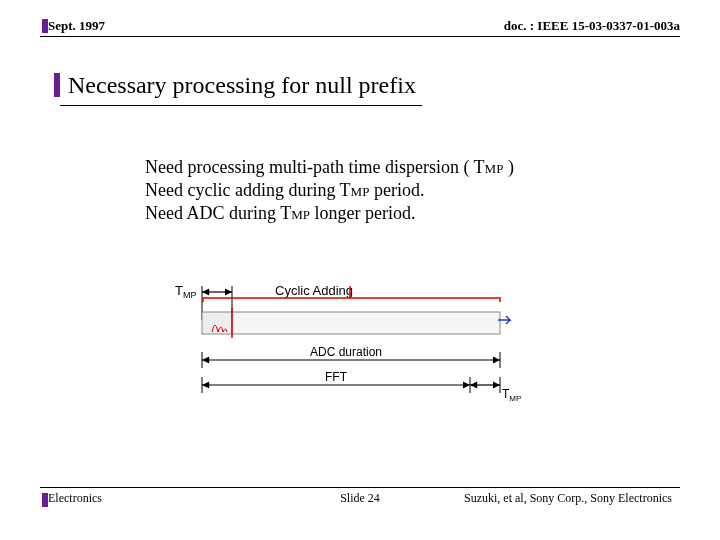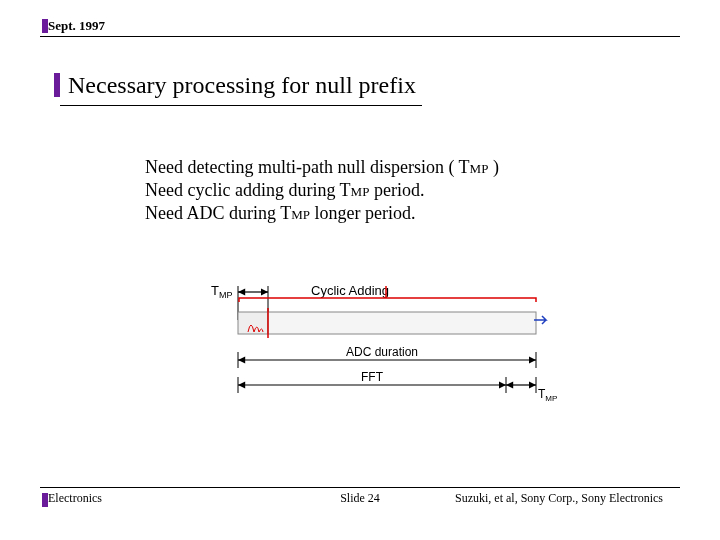--- a/index.html
+++ b/index.html
@@ -52,21 +52,20 @@
     font-size: 18px;
     line-height: 1.28;
   }
   .sub { font-size: 13px; vertical-align: baseline; }
   .figure {
     position: absolute;
     top: 280px;
     left: 170px;
     width: 380px;
     height: 150px;
-    margin-left: 36px;
   }
   .footer {
     position: absolute;
     bottom: 32px;
     left: 40px;
     right: 40px;
     border-top: 1.5px solid #000;
     height: 20px;
   }
   .footer-left {
@@ -77,21 +76,21 @@
   }
   .footer-center {
     position: absolute;
     left: 0; right: 0;
     top: 3px;
     text-align: center;
     font-size: 12px;
   }
   .footer-right {
     position: absolute;
-    right: 17px;
+    right: 8px;
     top: 3px;
     font-size: 12px;
     text-align: right;
   }
   .left-accent {
     position: absolute;
     left: 42px;
     top: 19px;
     width: 6px;
     height: 14px;
@@ -114,30 +113,31 @@
     background: #6a1b9a;
   }
 </style>
 </head>
 <body>
 
 <div class="left-accent"></div>
 <div class="header">
   <div class="header-spacer"></div>
   <span class="header-left">Sept. 1997</span>
+  <span class="header-right">doc. : IEEE 15-03-0337-01-003a</span>
 </div>
 
 <div class="title-accent"></div>
 <div class="title-wrap">
   <span class="title">Necessary processing for null prefix</span>
 </div>
 
 <div class="body-text">
   <div>
-    <span>Need detecting multi-path null dispersion ( T</span><span class="sub">MP</span><span> )</span>
+    <span>Need processing multi-path time dispersion ( T</span><span class="sub">MP</span><span> )</span>
   </div>
   <div>
     <span>Need cyclic adding during T</span><span class="sub">MP</span><span> period.</span>
   </div>
   <div>
     <span>Need ADC during T</span><span class="sub">MP</span><span> longer period.</span>
   </div>
 </div>
 
 <div class="figure">

